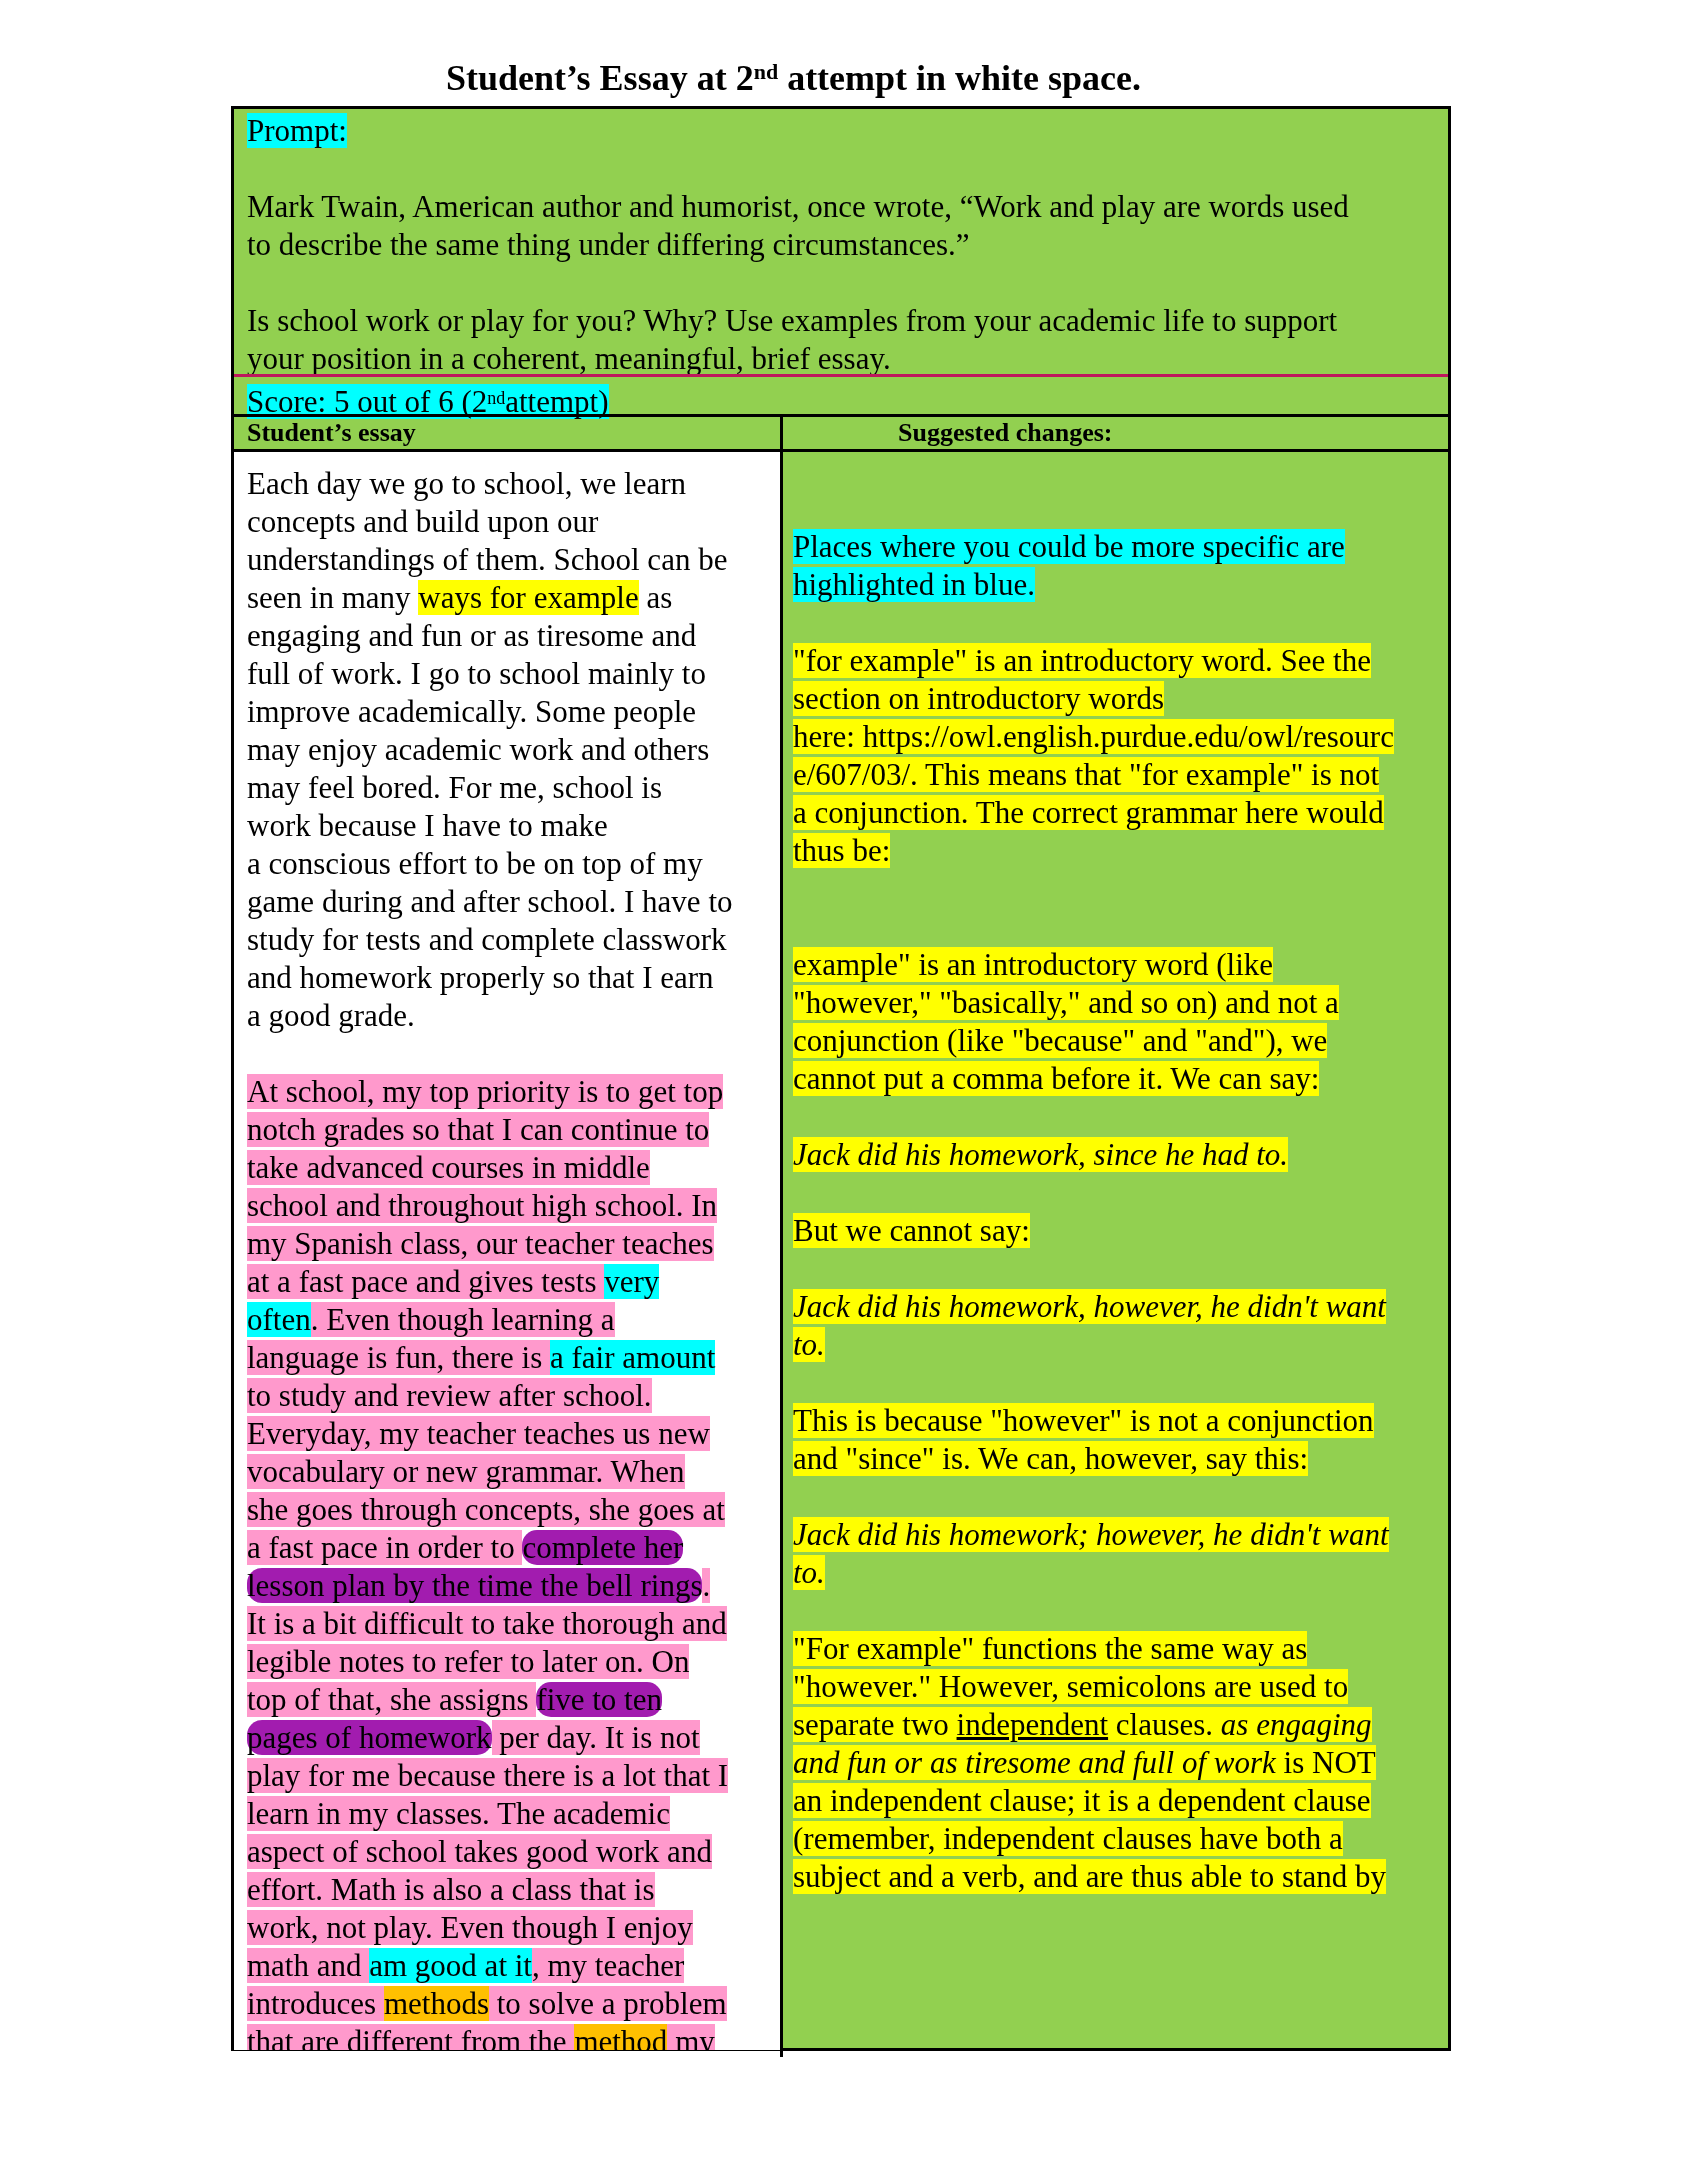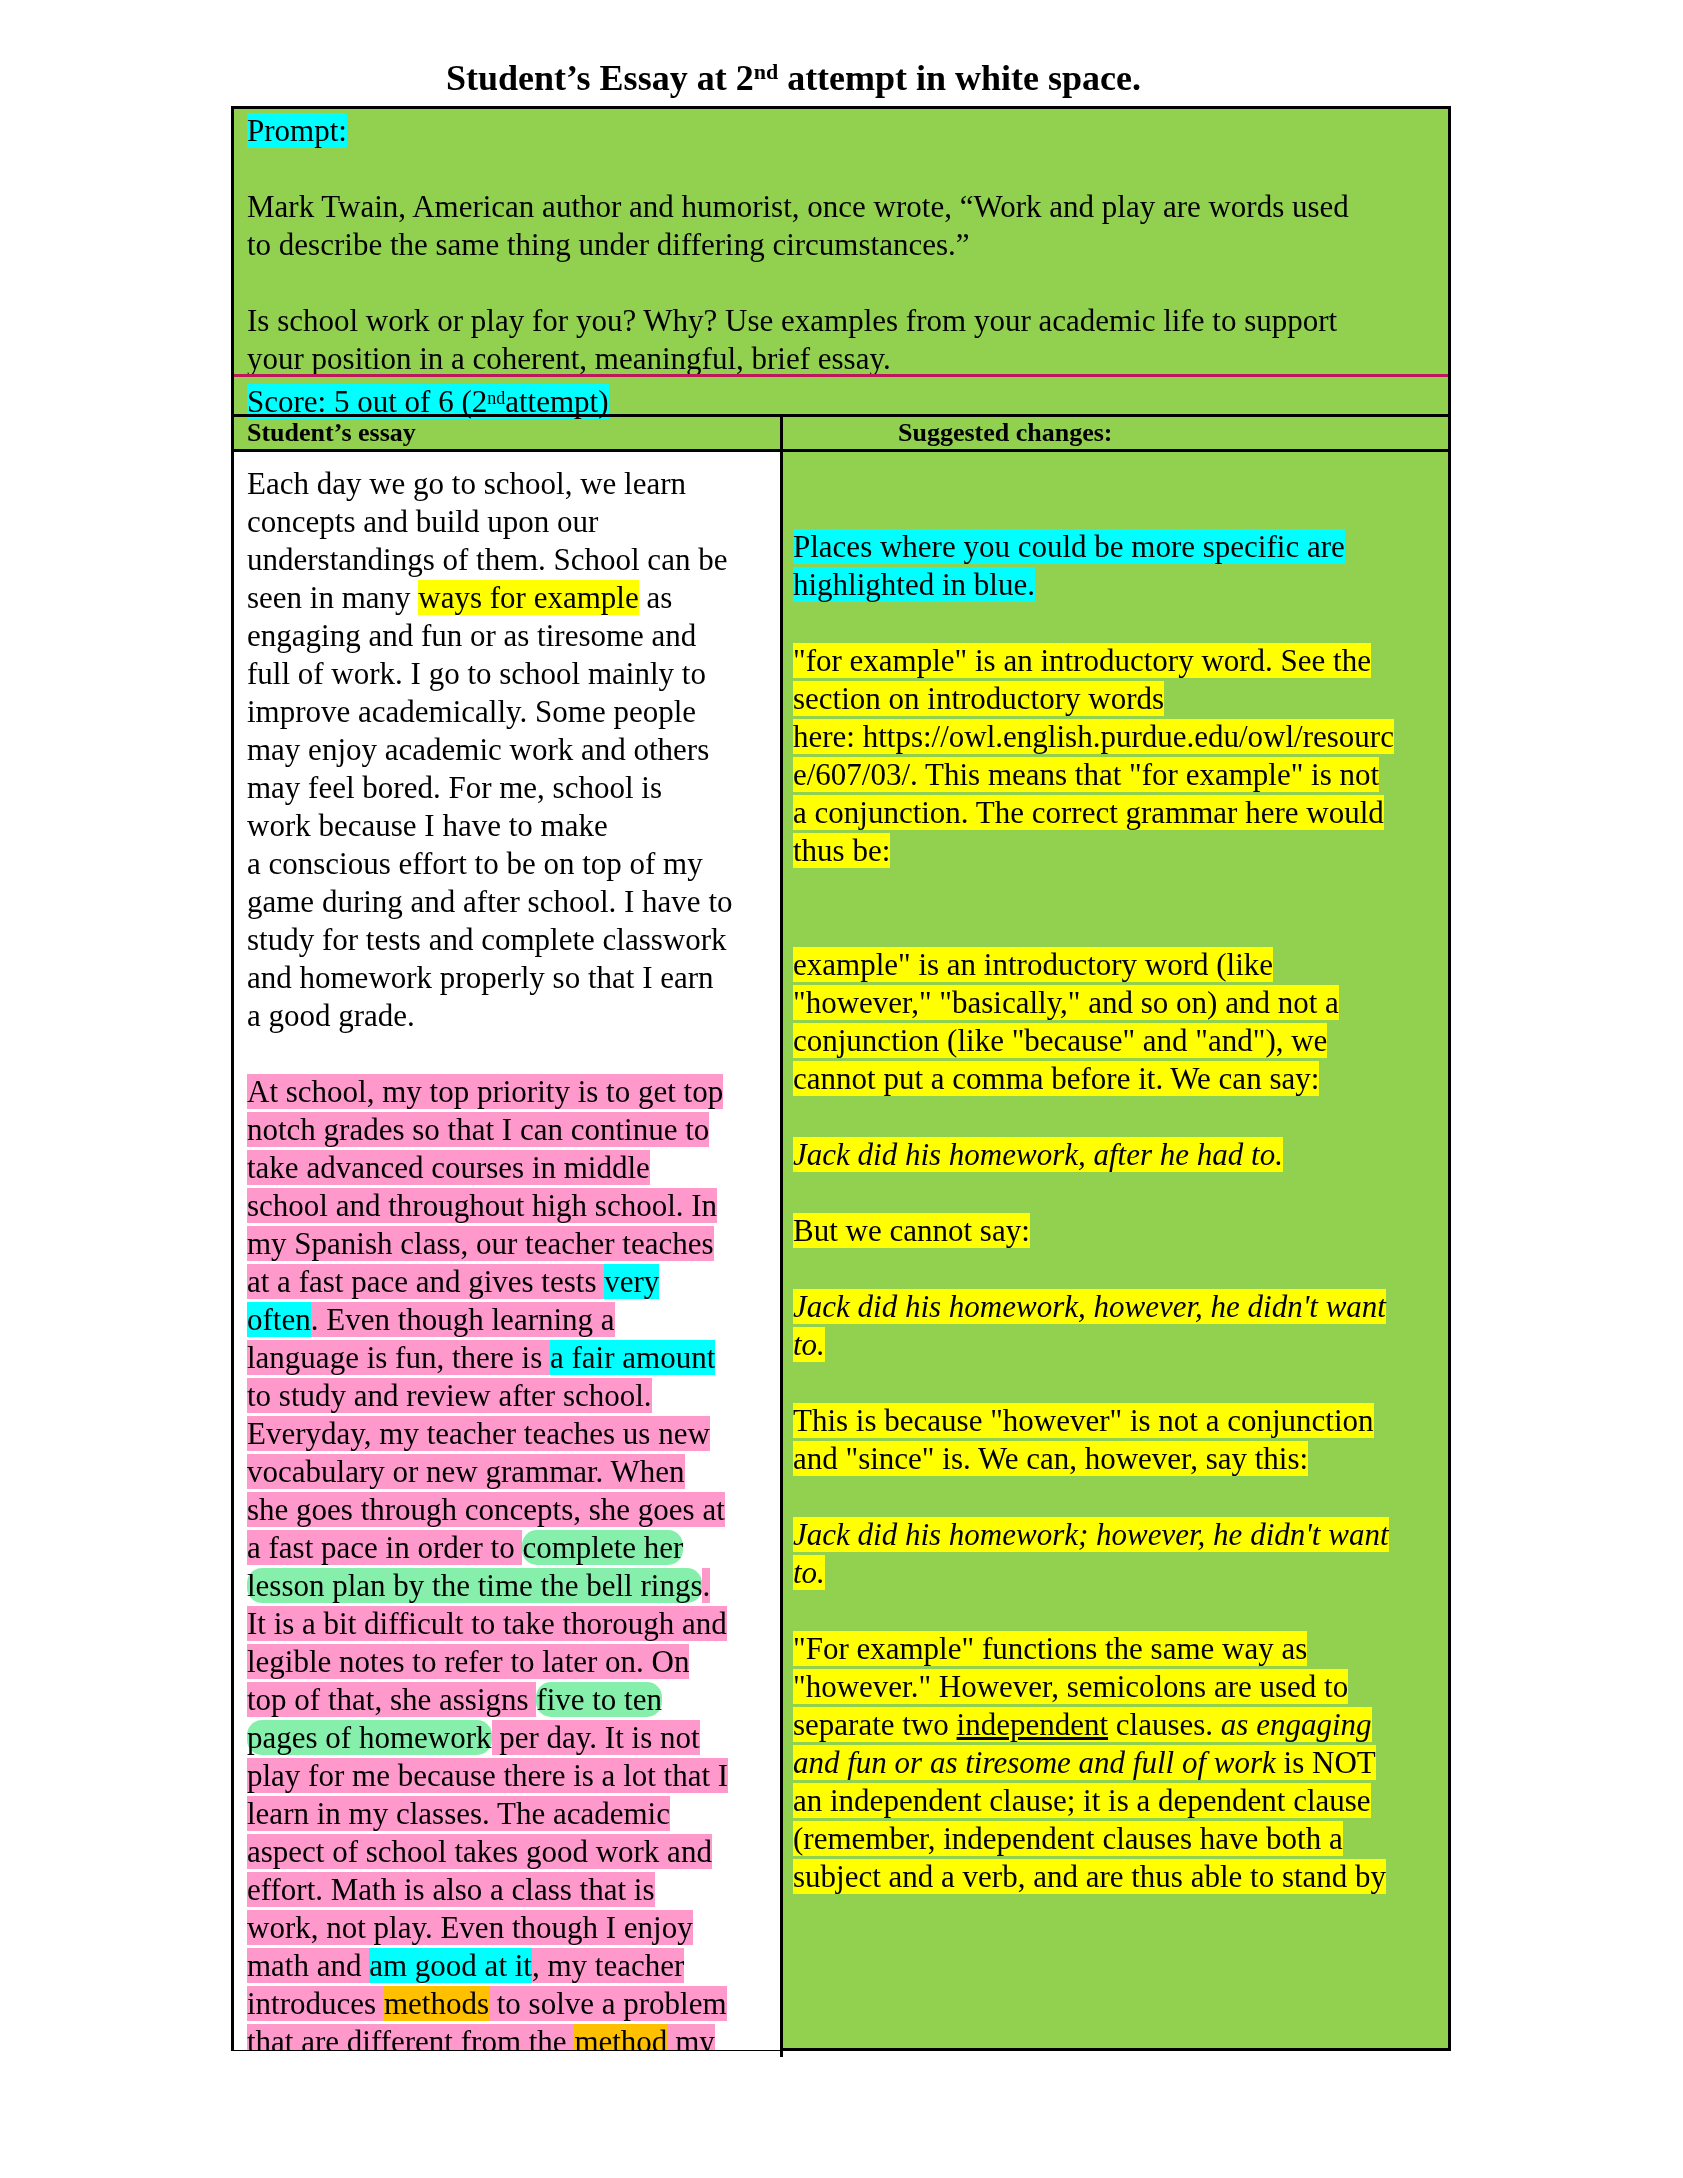--- a/index.html
+++ b/index.html
@@ -8,21 +8,21 @@
   .title { position:absolute; left:0; width:1587px; top:57px; text-align:center;
            font-weight:bold; font-size:36px; line-height:42px; }
   .title sup { font-size:22px; vertical-align:top; position:relative; top:-6px; }
   .tbl { position:absolute; left:231px; top:106px; width:1220px; height:1945px;
          border:3px solid #000; box-sizing:border-box; background:#92d050; }
   .prompt { position:absolute; left:0; top:0; width:100%; height:267px; box-sizing:border-box;
             padding:3px 13px 0 13px; font-size:31px; line-height:38px; }
   .hl-cyan { background:#00ffff; }
   .hl-yellow { background:#ffff00; }
   .hl-pink { background:#ff99cc; }
-  .hl-green { background:#86efac;border-radius:15px; }
+  .hl-green { background:#a21caf;border-radius:15px; }
   .hl-orange { background:#ffc000; }
   .score { position:absolute; left:0; top:265px; width:100%; height:41px; border-top:3px solid #be185d;
            box-sizing:border-box; padding:7px 13px; font-size:31px; line-height:36px; }
   .score sup { font-size:18px; vertical-align:top; position:relative; top:-4px; }
   .hdr { position:absolute; left:0; top:305px; width:100%; height:38px; border-top:3px solid #000;
          border-bottom:3px solid #000; box-sizing:border-box; font-weight:bold; font-size:26px; line-height:31px; }
   .hdr .h-left { position:absolute; left:13px; top:0; }
   .hdr .h-right { position:absolute; left:664px; top:0; }
   .vdiv { position:absolute; left:546px; top:305px; width:3px; height:1643px; background:#000; }
   .col-left { position:absolute; left:0; top:343px; width:546px; height:1598px; background:#fff;
@@ -131,21 +131,21 @@
     <div class="gap"></div>
     <div class="gap"></div>
     <div class="para">
       <span class="line"><span class="hl-yellow">example" is an introductory word (like</span></span>
       <span class="line"><span class="hl-yellow">"however," "basically," and so on) and not a</span></span>
       <span class="line"><span class="hl-yellow">conjunction (like "because" and "and"), we</span></span>
       <span class="line"><span class="hl-yellow">cannot put a comma before it. We can say: </span></span>
     </div>
     <div class="gap"></div>
     <div class="para it">
-      <span class="line"><span class="hl-yellow">Jack did his homework, after he had to. </span></span>
+      <span class="line"><span class="hl-yellow">Jack did his homework, since he had to. </span></span>
     </div>
     <div class="gap"></div>
     <div class="para">
       <span class="line"><span class="hl-yellow">But we cannot say: </span></span>
     </div>
     <div class="gap"></div>
     <div class="para it">
       <span class="line"><span class="hl-yellow">Jack did his homework, however, he didn't want</span></span>
       <span class="line"><span class="hl-yellow">to.</span></span>
     </div>

